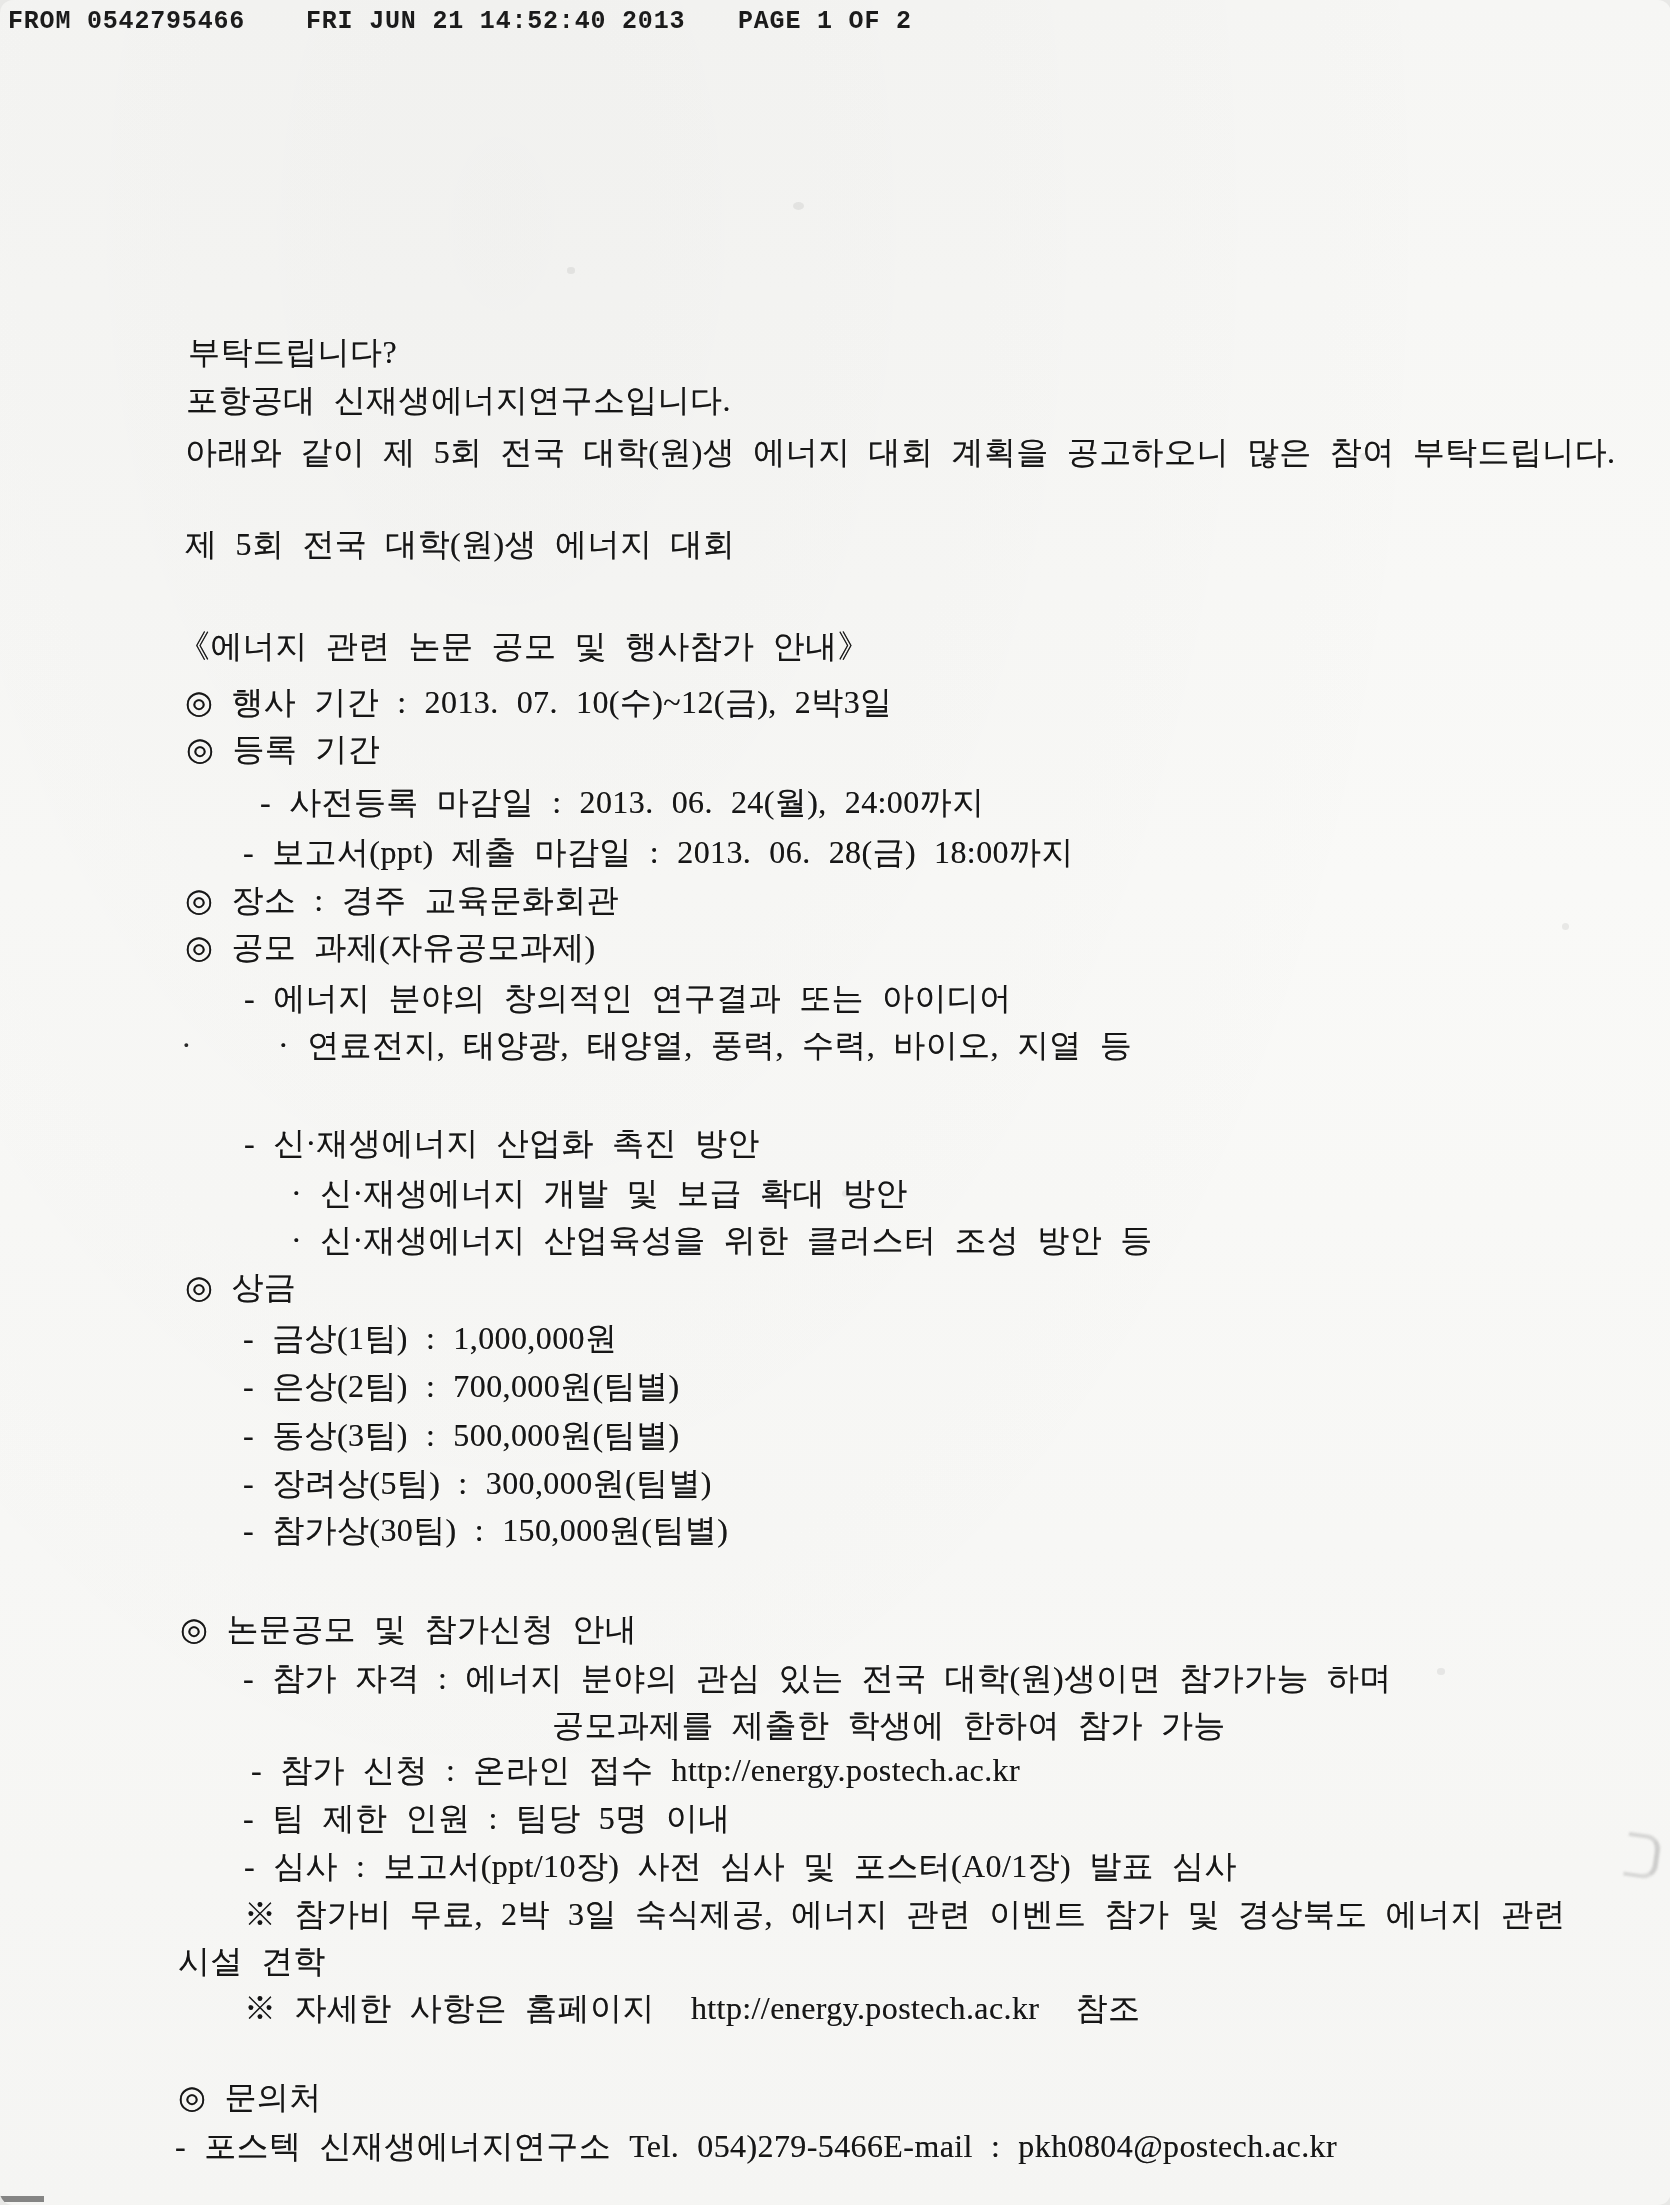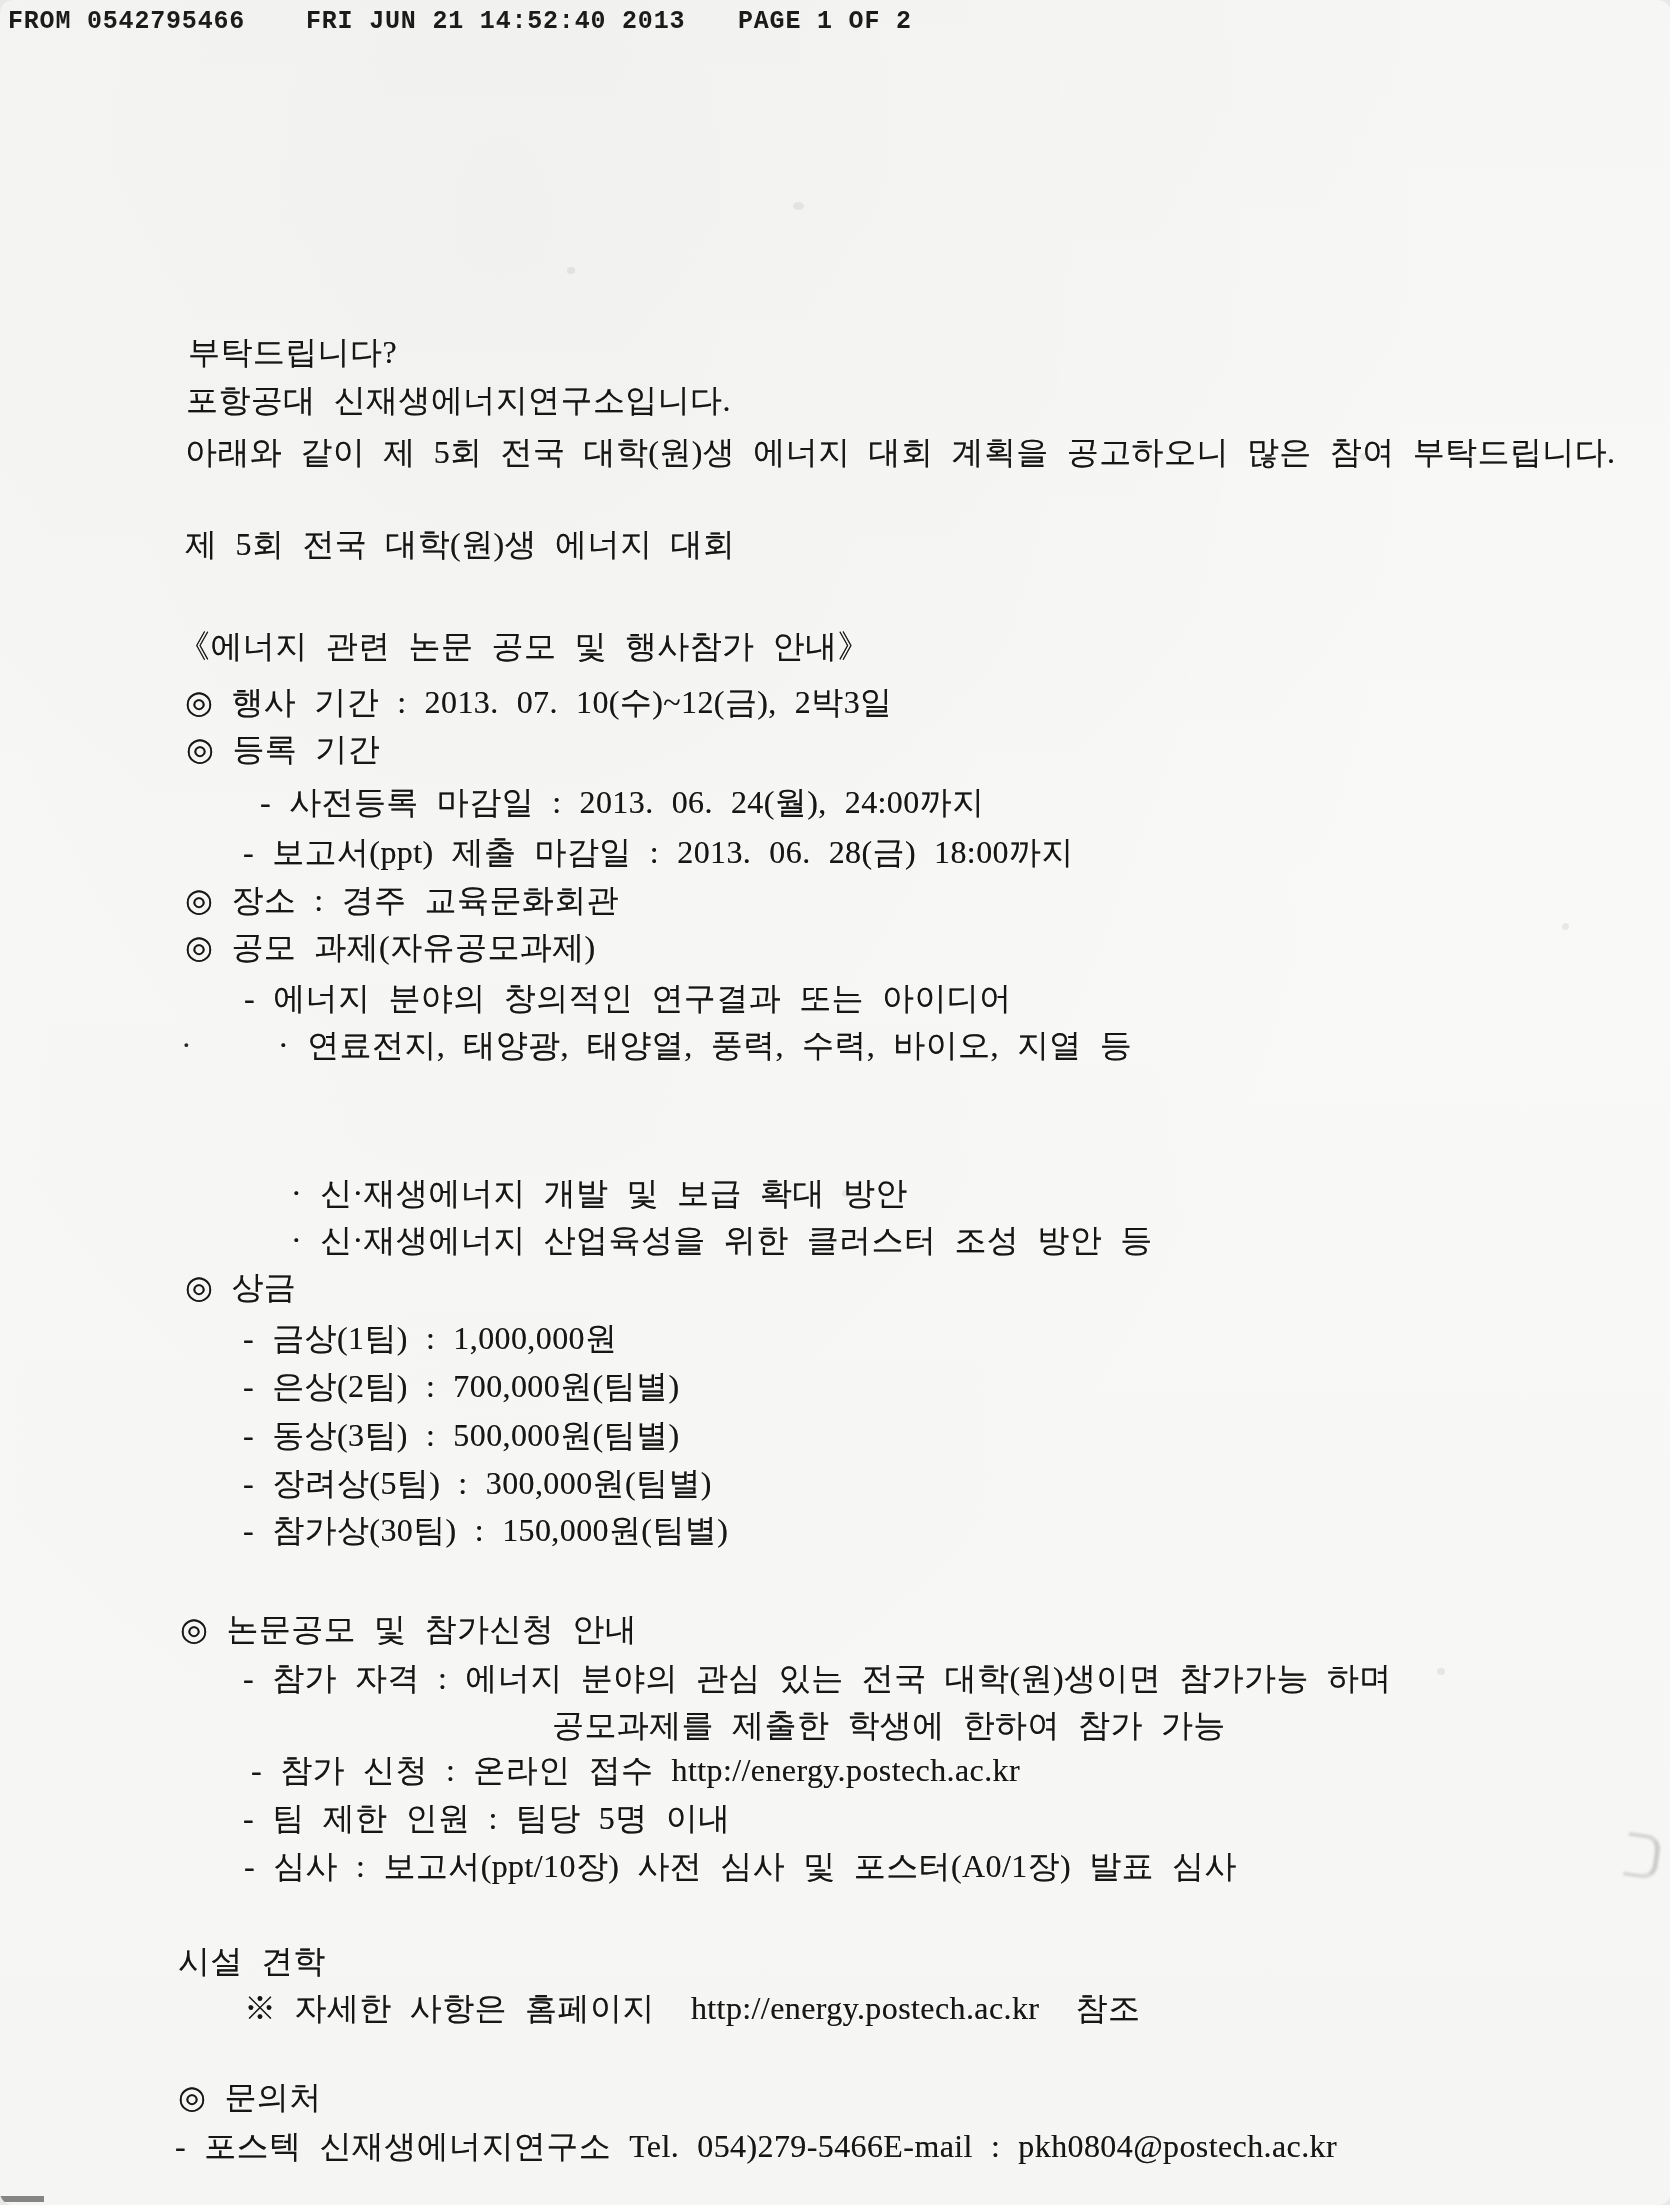--- a/index.html
+++ b/index.html
@@ -92,36 +92,38 @@
   <div class="line" style="left:186px; top:731px;">◎ 등록 기간</div>
   <div class="line" style="left:260px; top:784px;">- 사전등록 마감일 : 2013. 06. 24(월), 24:00까지</div>
   <div class="line" style="left:243px; top:834px;">- 보고서(ppt) 제출 마감일 : 2013. 06. 28(금) 18:00까지</div>
 
   <div class="line" style="left:185px; top:882px;">◎ 장소 : 경주 교육문화회관</div>
 
   <div class="line" style="left:185px; top:929px;">◎ 공모 과제(자유공모과제)</div>
   <div class="line" style="left:244px; top:980px;">- 에너지 분야의 창의적인 연구결과 또는 아이디어</div>
   <div class="stray-dot" style="left:181px; top:1027px;">·</div>
   <div class="line" style="left:278px; top:1027px;">· 연료전지, 태양광, 태양열, 풍력, 수력, 바이오, 지열 등</div>
+  <div class="line" style="left:244px; top:1125px;">- 신·재생에너지 산업화 촉진 방안</div>
   <div class="line" style="left:291px; top:1175px;">· 신·재생에너지 개발 및 보급 확대 방안</div>
   <div class="line" style="left:291px; top:1222px;">· 신·재생에너지 산업육성을 위한 클러스터 조성 방안 등</div>
 
   <div class="line" style="left:185px; top:1269px;">◎ 상금</div>
   <div class="line" style="left:243px; top:1320px;">- 금상(1팀) : 1,000,000원</div>
   <div class="line" style="left:243px; top:1368px;">- 은상(2팀) : 700,000원(팀별)</div>
   <div class="line" style="left:243px; top:1417px;">- 동상(3팀) : 500,000원(팀별)</div>
   <div class="line" style="left:243px; top:1465px;">- 장려상(5팀) : 300,000원(팀별)</div>
   <div class="line" style="left:243px; top:1512px;">- 참가상(30팀) : 150,000원(팀별)</div>
 
   <div class="line" style="left:180px; top:1611px;">◎ 논문공모 및 참가신청 안내</div>
   <div class="line" style="left:243px; top:1660px;">- 참가 자격 : 에너지 분야의 관심 있는 전국 대학(원)생이면 참가가능 하며</div>
   <div class="line" style="left:552px; top:1707px;">공모과제를 제출한 학생에 한하여 참가 가능</div>
   <div class="line" style="left:251px; top:1752px;text-align:right;">- 참가 신청 : 온라인 접수 http://energy.postech.ac.kr</div>
   <div class="line" style="left:243px; top:1800px;">- 팀 제한 인원 : 팀당 5명 이내</div>
   <div class="line" style="left:244px; top:1848px;">- 심사 : 보고서(ppt/10장) 사전 심사 및 포스터(A0/1장) 발표 심사</div>
+  <div class="line" style="left:244px; top:1896px;">※ 참가비 무료, 2박 3일 숙식제공, 에너지 관련 이벤트 참가 및 경상북도 에너지 관련</div>
   <div class="line" style="left:178px; top:1943px;">시설 견학</div>
   <div class="line" style="left:244px; top:1990px;">※ 자세한 사항은 홈페이지  http://energy.postech.ac.kr  참조</div>
 
   <div class="line" style="left:178px; top:2079px;">◎ 문의처</div>
   <div class="line" style="left:175px; top:2128px;">- 포스텍 신재생에너지연구소 Tel. 054)279-5466E-mail : pkh0804@postech.ac.kr</div>
 
   <div class="scan-smudge"></div>
   <div class="scan-edge-artifact"></div>
   <div class="speck" style="left:793px; top:202px; width:11.3px; height:8px;"></div>
   <div class="speck" style="left:567px; top:267px; width:8px; height:6.5px;"></div>

